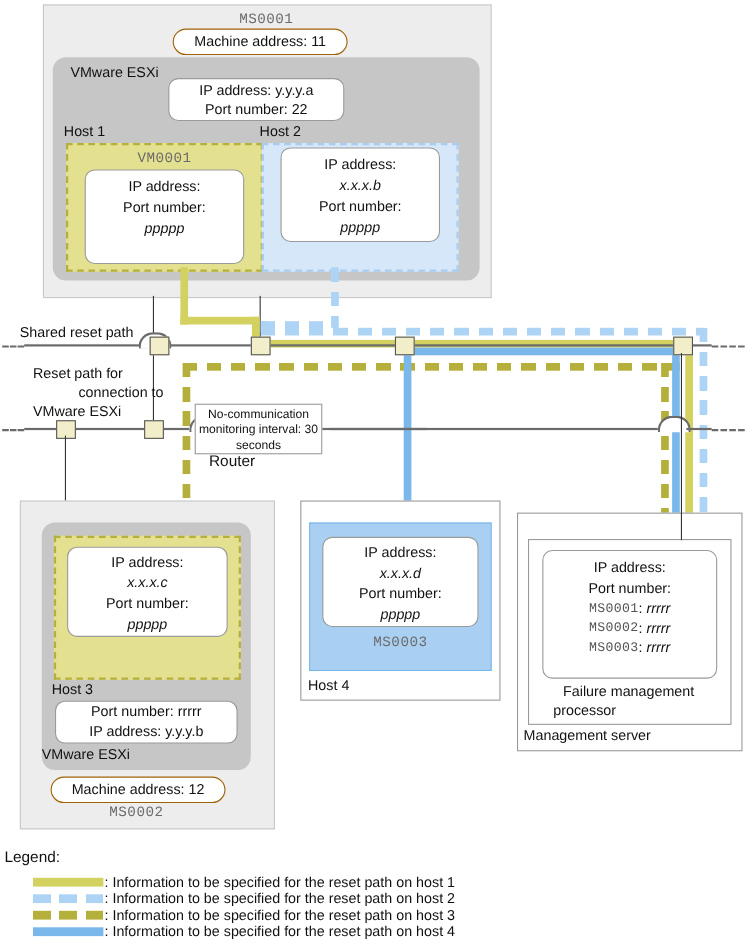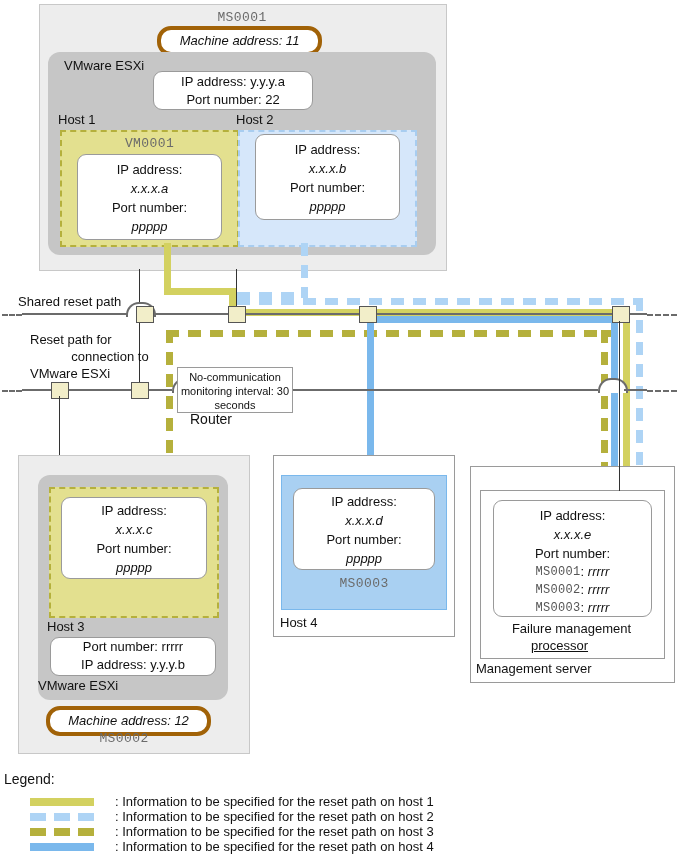--- a/index.html
+++ b/index.html
@@ -7,21 +7,21 @@
        font-family:"Liberation Sans",sans-serif;color:#111;
        -webkit-font-smoothing:antialiased;}
   .abs{position:absolute;}
   .ctr{display:flex;align-items:center;justify-content:center;text-align:left;}
 
   
   .outer-shell{background:#ededed;border:1px solid #c8c8c8;}
   .esxi-shell{background:#c6c6c6;border-radius:12px;}
   .plainbox{background:#ffffff;border:1px solid #9a9a9a;}
   .white-round{background:#ffffff;border:1px solid #9a9a9a;border-radius:9px;}
-  .pill{background:#ffffff;border:4px solid #a16207;border-radius:14px;font-style:italic;}
+  .pill{background:#ffffff;border:1px solid #a16207;border-radius:14px;}
 
   .vm-yellow{background:#e3e08f;border:2px dashed #b5b03c;}
   .vm-blue{background:#d6e7fa;border:2px dashed #a8cdf0;}
   .box-blue-solid{background:#a9d0f2;border:1px solid #7ab8ec;}
 
   .lbl{font-size:13px;line-height:15px;color:#111;}
   .lbl-mono{font-family:"Liberation Mono",monospace;font-size:13px;color:#6b6b6b;letter-spacing:.4px;}
   .lbl-mono-dark{font-family:"Liberation Mono",monospace;font-size:12px;color:#555;letter-spacing:.3px;}
   .ital{font-style:italic;}
   .txt{font-size:13px;line-height:16px;}
@@ -43,21 +43,21 @@
   .dashend{border-top:2px dashed #6b6b6b;height:0;}
 
   
   .hop{width:26px;height:13px;border:2px solid #6b6b6b;border-bottom:none;
        border-radius:13px 13px 0 0;background:#ffffff;}
 
   
   #legend-rows{position:absolute;left:0;top:795px;width:679px;}
   .lg-row{display:flex;align-items:center;height:14px;margin-bottom:1px;}
   .lg-sw{width:64px;height:8px;margin-left:30px;margin-right:1px;}
-  .lg-txt{font-size:13px;line-height:14px;padding-left:20px;}
+  .lg-txt{font-size:13px;line-height:14px;}
   .sw1{background:#d3d160;}
   .sw4{background:#7ab8ec;}
   .sw2{background:repeating-linear-gradient(to right,#aed4f5 0 16px,transparent 16px 24px);}
   .sw3{background:repeating-linear-gradient(to right,#b5b03c 0 16px,transparent 16px 24px);}
 </style>
 </head>
 <body>
 
 <div class="abs outer-shell" style="left:39px;top:4px;width:406px;height:265px;"></div>
 
@@ -74,21 +74,20 @@
   <div class="ctr txt" style="height:17px;">Port number: 22</div>
 </div>
 
 <div class="abs lbl" style="left:58px;top:112px;width:90px;height:16px;">Host 1</div>
 <div class="abs lbl" style="left:236px;top:112px;width:90px;height:16px;">Host 2</div>
 
 <div class="abs vm-yellow" style="left:60px;top:130px;width:175px;height:113px;">
   <div class="ctr lbl-mono" style="height:18px;margin-top:2px;">VM0001</div>
   <div class="white-round" style="margin:2px auto 0;width:143px;height:84px;">
     <div class="ctr txt" style="height:19px;margin-top:5px;">IP address:</div>
-    <div class="ctr txt ital" style="height:19px;">x.x.x.a</div>
     <div class="ctr txt" style="height:19px;">Port number:</div>
     <div class="ctr txt ital" style="height:19px;">ppppp</div>
   </div>
 </div>
 
 <div class="abs vm-blue" style="left:238px;top:130px;width:175px;height:113px;">
   <div class="white-round" style="margin:2px auto 0;width:143px;height:84px;">
     <div class="ctr txt" style="height:19px;margin-top:5px;">IP address:</div>
     <div class="ctr txt ital" style="height:19px;">x.x.x.b</div>
     <div class="ctr txt" style="height:19px;">Port number:</div>
@@ -191,41 +190,40 @@
 </div>
 
 <div class="abs lbl" style="left:280px;top:615px;width:90px;height:16px;">Host 4</div>
 
 <div class="abs plainbox" style="left:470px;top:466px;width:203px;height:215px;"></div>
 
 <div class="abs plainbox" style="left:480px;top:490px;width:183px;height:167px;"></div>
 
 <div class="abs white-round" style="left:493px;top:500px;width:157px;height:115px;">
   <div class="ctr txt" style="height:19px;margin-top:5px;">IP address:</div>
-  <div class="ctr txt ital" style="height:19px;">x.x.x.e</div>
   <div class="ctr txt" style="height:19px;">Port number:</div>
   <div class="ctr" style="height:18px;">
     <span class="lbl-mono-dark">MS0001</span>
       <span class="txt">:&nbsp;</span>
       <span class="txt ital">rrrrr</span>
   </div>
   <div class="ctr" style="height:18px;">
     <span class="lbl-mono-dark">MS0002</span>
       <span class="txt">:&nbsp;</span>
       <span class="txt ital">rrrrr</span>
   </div>
   <div class="ctr" style="height:18px;">
     <span class="lbl-mono-dark">MS0003</span>
       <span class="txt">:&nbsp;</span>
       <span class="txt ital">rrrrr</span>
   </div>
 </div>
 
 <div class="abs ctr txt" style="left:480px;top:620px;width:183px;height:17px;">Failure management</div>
-<div class="abs ctr txt" style="left:485px;top:637px;width:149px;height:17px;text-decoration:underline;">processor</div>
+<div class="abs ctr txt" style="left:457px;top:637px;width:149px;height:17px;">processor</div>
 
 <div class="abs lbl" style="left:476px;top:661px;width:190px;height:17px;">Management server</div>
 
 <div class="abs vline" style="left:619px;top:321px;width:1px;height:170px;background:#333;"></div>
 
 <div class="abs lbl" style="left:4px;top:772px;width:120px;height:18px;font-size:14px;">Legend:</div>
 
 <div id="legend-rows">
   <div class="lg-row">
     <span class="lg-sw sw1"></span>

